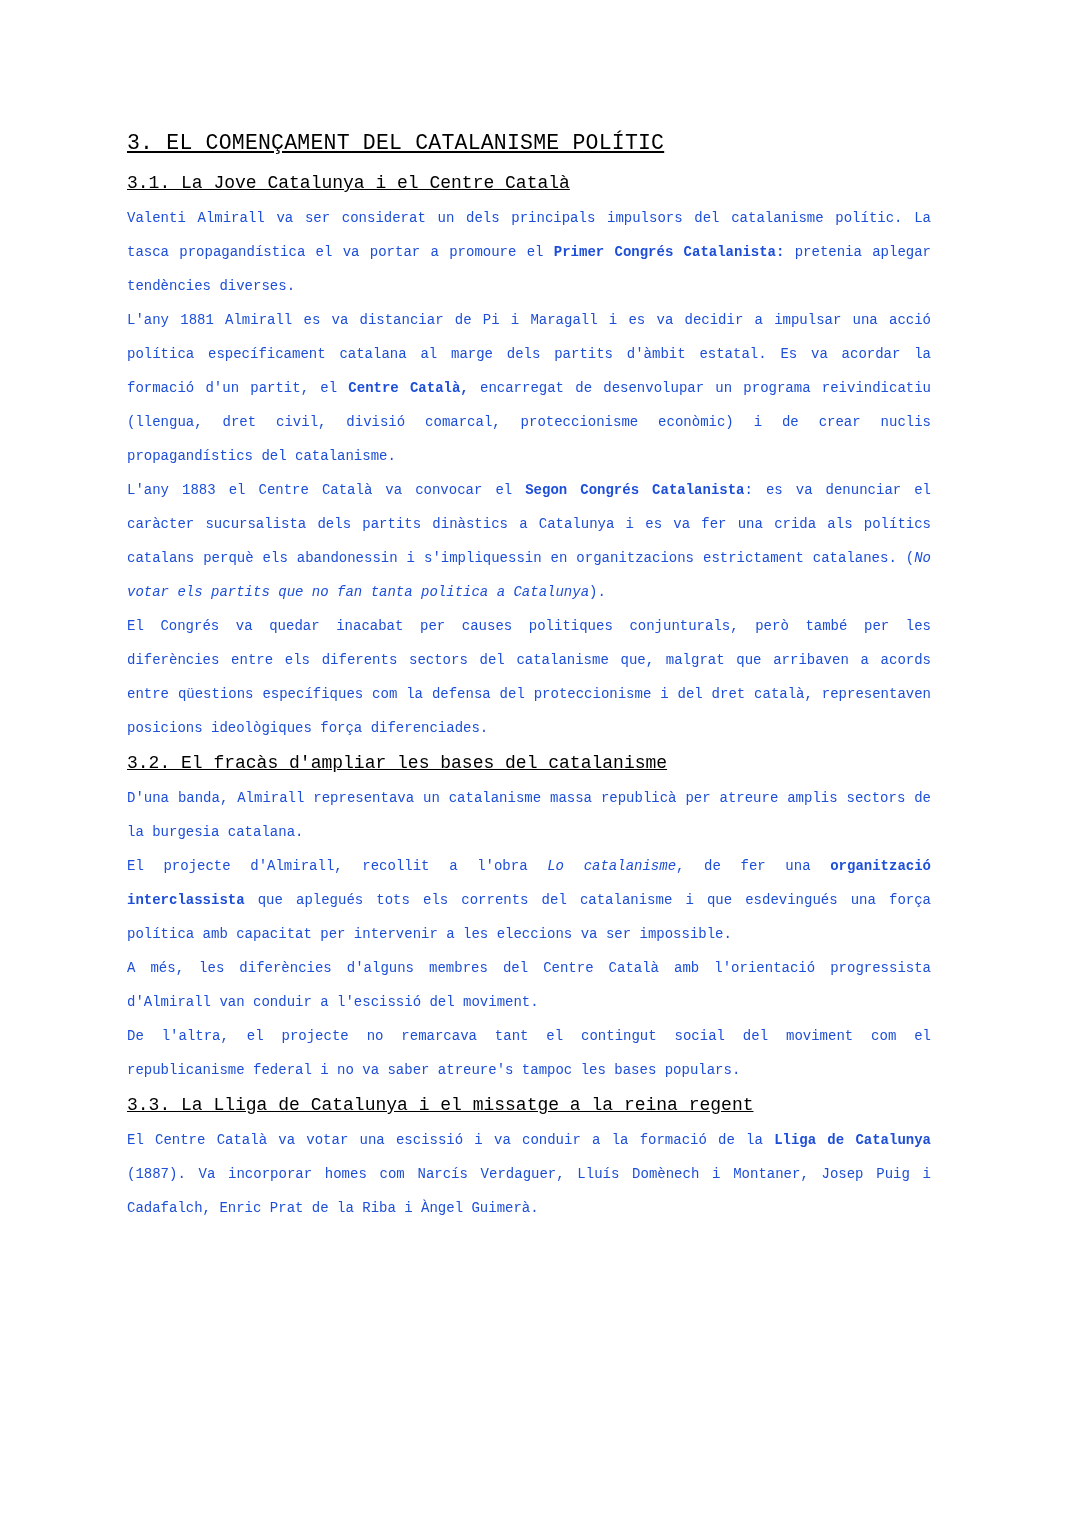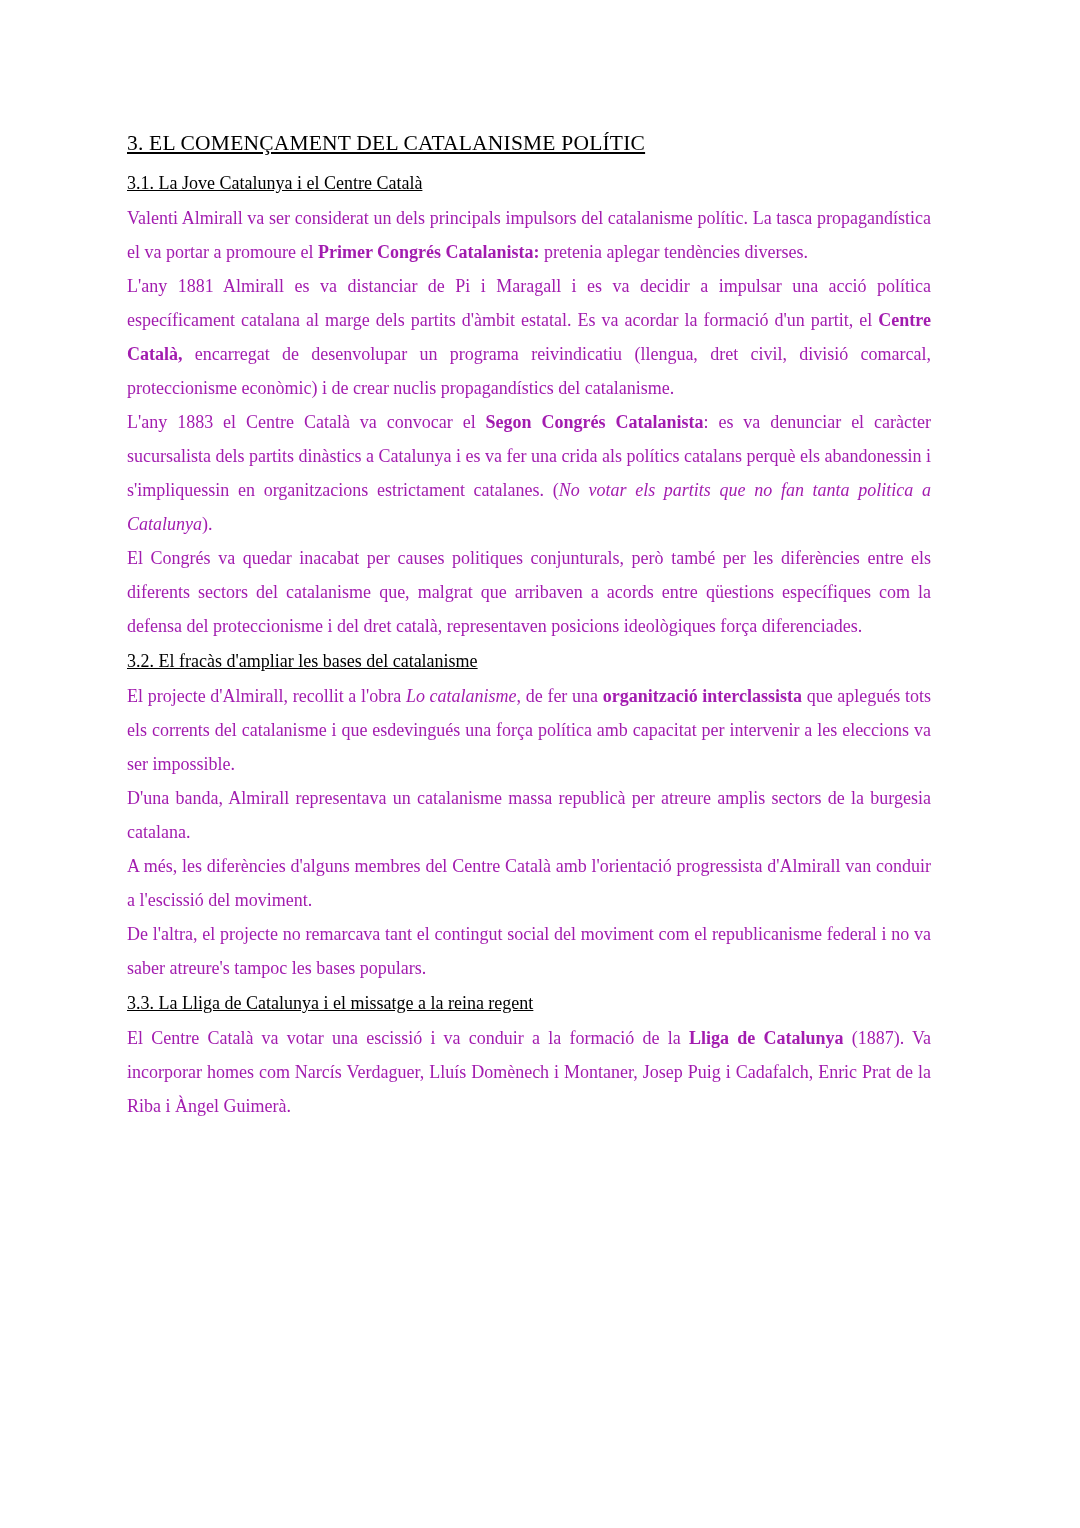--- a/index.html
+++ b/index.html
@@ -3,21 +3,21 @@
 <meta charset="utf-8">
 <style>
   * { margin: 0; padding: 0; box-sizing: border-box; }
   html, body { background: #ffffff; }
   .page {
     position: relative;
     width: 1080px;
     height: 1528px;
     background: #ffffff;
     color: #000000;
-    font-family: Liberation Serif, serif;
+    font-family: Liberation Mono, monospace;
     overflow: hidden;
   }
   .content {
     position: absolute;
     left: 127px;
     top: 126px;
     width: 804px;
   }
   .doc-title {
     font-size: 21.5px;
@@ -28,46 +28,46 @@
     letter-spacing: 0.2px;
   }
   .section-heading {
     font-size: 18px;
     font-weight: 400;
     line-height: 36px;
     text-decoration: underline;
   }
   .doc-section + .doc-section { }
   .doc-paragraph {
-    font-size: 18px;
+    font-size: 14px;
     line-height: 34px;
     text-align: justify;
-    color: #a21caf;
+    color: #1d4ed8;
   }
   .bold { font-weight: 700; }
   .italic { font-style: italic; }
 </style>
 </head>
 <body>
 
 <div class="page">
   <div class="content">
     <h1 class="doc-title">3. EL COMENÇAMENT DEL CATALANISME POLÍTIC</h1>
     <div id="sections">
         <section class="doc-section">
           <h2 class="section-heading">3.1. La Jove Catalunya i el Centre Català</h2>
           <p class="doc-paragraph"><span>Valenti Almirall va ser considerat un dels principals impulsors del catalanisme polític. La tasca propagandística el va portar a promoure el </span><span class="bold">Primer Congrés Catalanista:</span><span> pretenia aplegar tendències diverses.</span></p>
           <p class="doc-paragraph"><span>L'any 1881 Almirall es va distanciar de Pi i Maragall i es va decidir a impulsar una acció política específicament catalana al marge dels partits d'àmbit estatal. Es va acordar la formació d'un partit, el </span><span class="bold">Centre Català,</span><span> encarregat de desenvolupar un programa reivindicatiu (llengua, dret civil, divisió comarcal, proteccionisme econòmic) i de crear nuclis propagandístics del catalanisme.</span></p>
           <p class="doc-paragraph"><span>L'any 1883 el Centre Català va convocar el </span><span class="bold">Segon Congrés Catalanista</span><span>: es va denunciar el caràcter sucursalista dels partits dinàstics a Catalunya i es va fer una crida als polítics catalans perquè els abandonessin i s'impliquessin en organitzacions estrictament catalanes. (</span><span class="italic">No votar els partits que no fan tanta politica a Catalunya</span><span>).</span></p>
           <p class="doc-paragraph"><span>El Congrés va quedar inacabat per causes politiques conjunturals, però també per les diferències entre els diferents sectors del catalanisme que, malgrat que arribaven a acords entre qüestions específiques com la defensa del proteccionisme i del dret català, representaven posicions ideològiques força diferenciades.</span></p>
         </section>
         <section class="doc-section">
           <h2 class="section-heading">3.2. El fracàs d'ampliar les bases del catalanisme</h2>
+          <p class="doc-paragraph"><span>D'una banda, Almirall representava un catalanisme massa republicà per atreure amplis sectors de la burgesia catalana.</span></p>
           <p class="doc-paragraph"><span>El projecte d'Almirall, recollit a l'obra </span><span class="italic">Lo catalanisme</span><span>, de fer una </span><span class="bold">organització interclassista</span><span> que aplegués tots els corrents del catalanisme i que esdevingués una força política amb capacitat per intervenir a les eleccions va ser impossible.</span></p>
-          <p class="doc-paragraph"><span>D'una banda, Almirall representava un catalanisme massa republicà per atreure amplis sectors de la burgesia catalana.</span></p>
           <p class="doc-paragraph"><span>A més, les diferències d'alguns membres del Centre Català amb l'orientació progressista d'Almirall van conduir a l'escissió del moviment.</span></p>
           <p class="doc-paragraph"><span>De l'altra, el projecte no remarcava tant el contingut social del moviment com el republicanisme federal i no va saber atreure's tampoc les bases populars.</span></p>
         </section>
         <section class="doc-section">
           <h2 class="section-heading">3.3. La Lliga de Catalunya i el missatge a la reina regent</h2>
           <p class="doc-paragraph"><span>El Centre Català va votar una escissió i va conduir a la formació de la </span><span class="bold">Lliga de Catalunya</span><span> (1887). Va incorporar homes com Narcís Verdaguer, Lluís Domènech i Montaner, Josep Puig i Cadafalch, Enric Prat de la Riba i Àngel Guimerà.</span></p>
         </section>
       </div>
   </div>
 </div>

